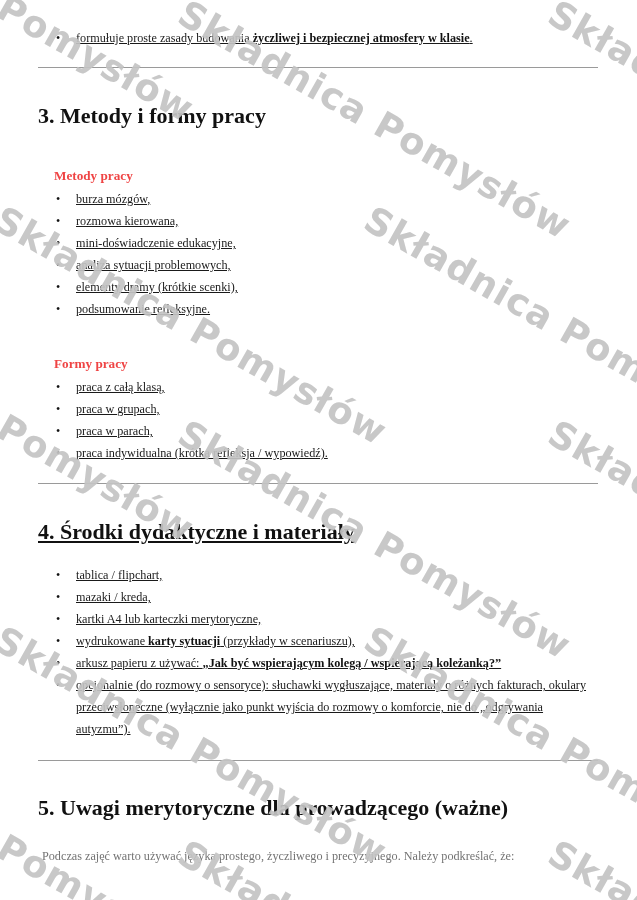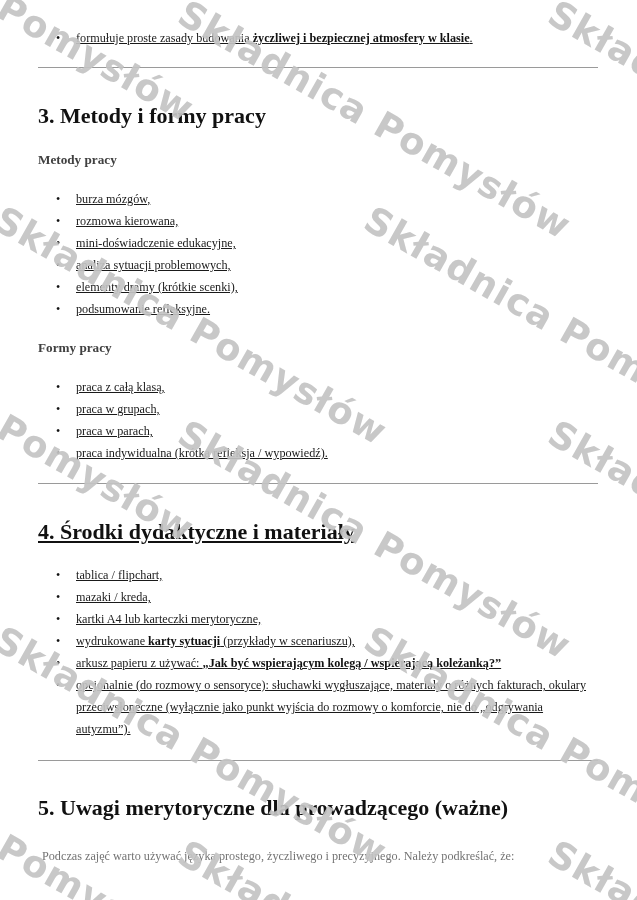--- a/index.html
+++ b/index.html
@@ -58,24 +58,24 @@
       left: 38px;
       margin: 0;
       font-size: 22px;
       font-weight: bold;
       color: #111;
       white-space: nowrap;
     }
     h3 {
       position: absolute;
       left: 38px;
-      margin: 0;
+      margin: 16px;
       font-size: 13.2px;
       font-weight: bold;
-      color: #404040;
+      color: #ef4444;
     }
     .para {
       position: absolute;
       left: 38px;
       margin: 4px;
       font-size: 12.2px;
       color: #737373;
       white-space: nowrap;
     }
     .abs {

